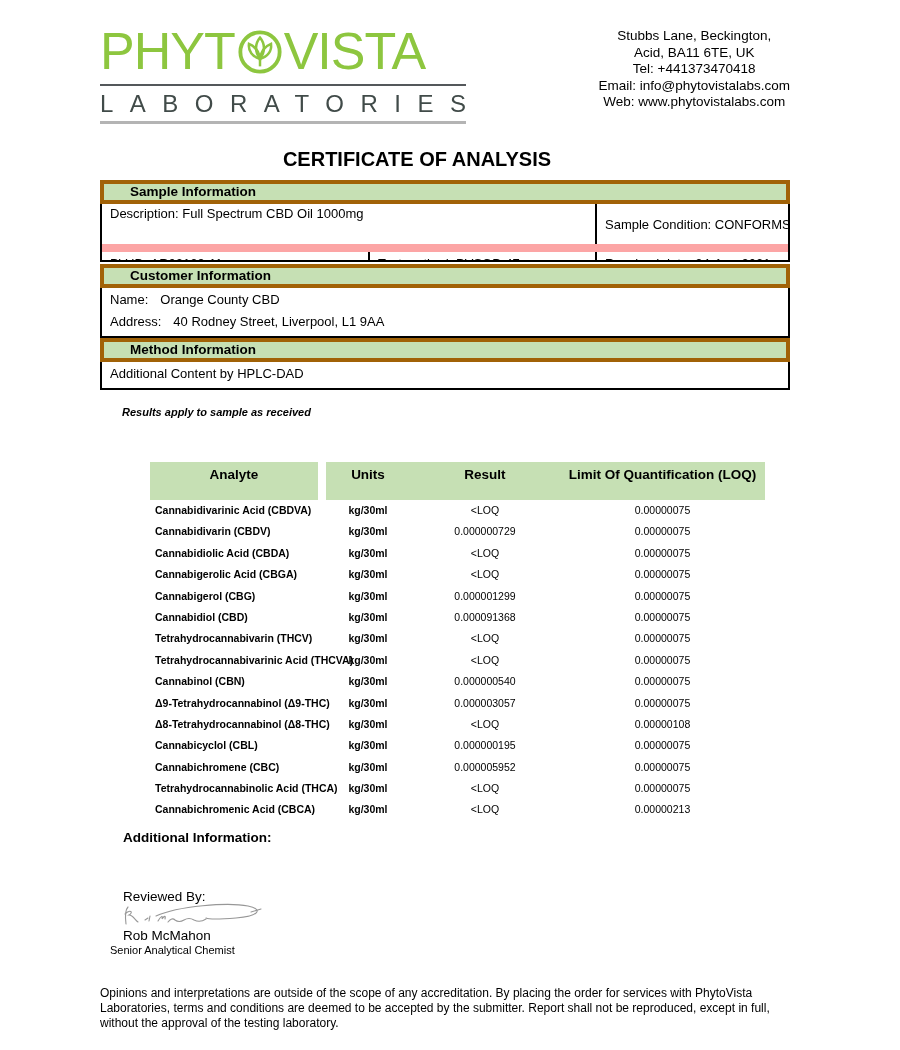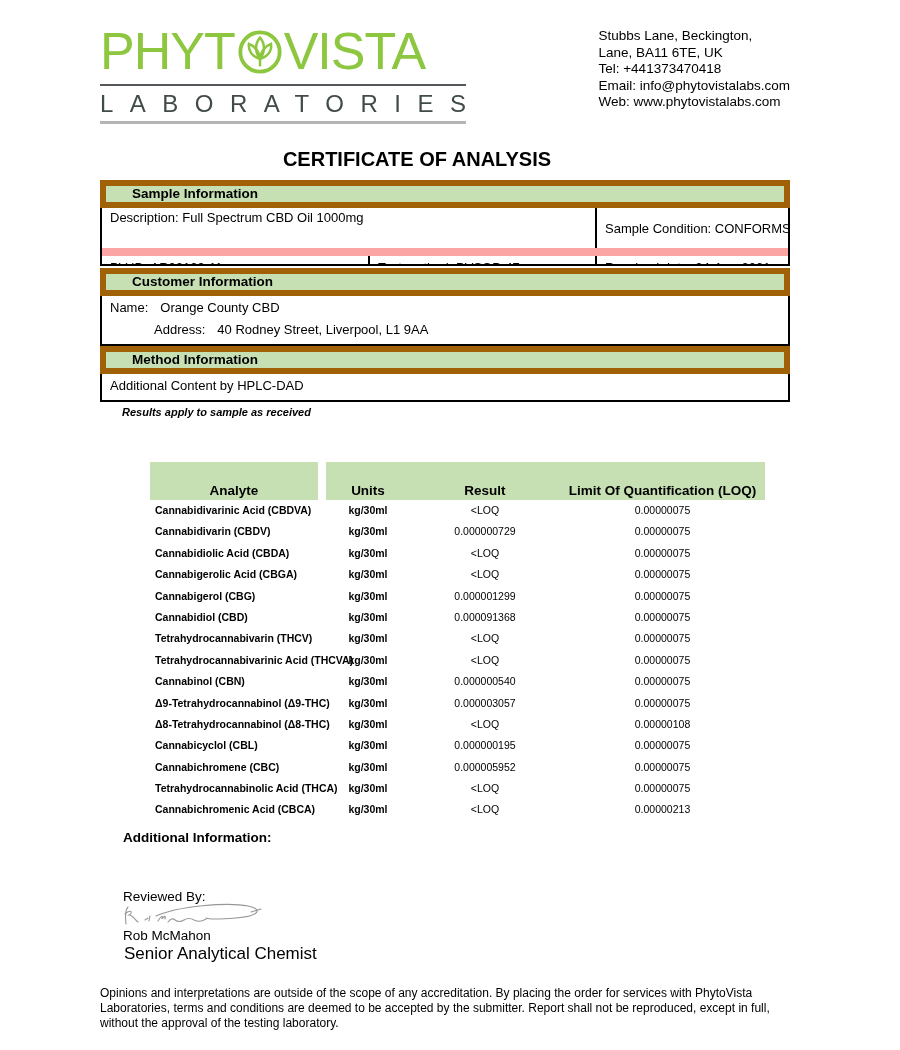--- a/index.html
+++ b/index.html
@@ -10,66 +10,66 @@
   .brand { position:absolute; left:100px; top:20px; width:366px; }
   .wordmark { display:flex; align-items:center; justify-content:flex-start;
               color:#8dc63f; font-size:52px; font-weight:400; letter-spacing:-1px; line-height:62px; }
   .wordmark .leaf-wrap { margin:2px 1px 0 2px; display:inline-flex; }
   .rule-dark  { width:366px; height:2px; background:#54585b; margin-top:2px; }
   .labs-line  { margin-top:4px; font-size:24px; color:#414b49; letter-spacing:16.5px;
                 white-space:nowrap; font-weight:400; }
   .rule-light { width:366px; height:3px; background:#b4b4b4; margin-top:3px; }
 
   
-  .contact { position:absolute; top:28px; right:110px; text-align:left;
+  .contact { position:absolute; top:28px; right:110px; text-align:center;
              font-size:13.5px; line-height:16.5px; }
   .report-meta { position:absolute; top:134px; left:606px; width:188px; text-align:center;
                  font-size:13px; line-height:19px; }
   .doc-title { position:absolute; top:148px; left:237px; width:360px; text-align:center;
                font-size:20px; font-weight:bold; }
 
   
   .info-wrap { position:absolute; left:100px; top:180px; width:690px; font-size:13px; }
-  .sec-bar { background:#c6e0b4; border:6px solid #a16207; font-weight:bold;
+  .sec-bar { background:#c6e0b4; border:4px solid #a16207; font-weight:bold;
              padding:0 0 1px 26px; line-height:15px; font-size:13.5px; }
   .box { border:2px solid #000; border-top:none; }
   .s-row { display:grid; }
   .s-row.desc-row { grid-template-columns:495px 1fr; height:40px; }
   .s-row.r3 { grid-template-columns:268px 227px 1fr; height:16px; border-top:8px solid #fca5a5; }
   .s-cell { padding:2px 8px; border-right:2px solid #000; overflow:hidden; white-space:nowrap; }
   .s-cell:last-child { border-right:none; }
   .s-cell.vcenter { display:flex; align-items:center; }
   .s-row.r3 .s-cell { line-height:20px; }
   .cust-box { padding:3px 8px 6px 8px; }
   .cust-line { line-height:17px; }
-  .cust-line + .cust-line { margin-top:5px;margin-left:44px; }
+  .cust-line + .cust-line { margin-top:5px; }
   .cust-label { margin-right:12px; }
   .method-box { padding:4px 8px 6px 8px; line-height:16px; }
   .spacer-bar { margin-top:2px; }
 
   .note { position:absolute; left:122px; top:406px; font-size:11px; font-weight:bold; font-style:italic; }
 
   
   .results { position:absolute; left:150px; top:462px; width:615px; }
   .r-head, .r-row { display:grid; grid-template-columns:168px 8px 84px 150px 205px; }
   .r-head { height:38px; }
-  .r-head .hcell { background:#c6e0b4; font-size:13.5px; font-weight:bold; text-align:center; padding-top:21px; }
+  .r-head .hcell { background:#c6e0b4; font-size:13.5px; font-weight:bold; text-align:center; padding-top:5px; }
   .r-head .gap { background:#ffffff; }
   .r-row { height:21.4px; line-height:21.4px; font-size:10.5px; }
   .r-row .analyte { text-align:left; padding-left:5px; font-weight:bold; white-space:nowrap; }
   .r-row .units { text-align:center; font-weight:bold; }
   .r-row .result { text-align:center; }
   .r-row .loq { text-align:center; }
 
   
   .additional { position:absolute; left:123px; top:830px; font-size:13.5px; font-weight:bold; }
   .reviewed   { position:absolute; left:123px; top:889px; font-size:13.5px; }
   .signature  { position:absolute; left:118px; top:900px; }
   .signer-name  { position:absolute; left:123px; top:928px; font-size:13.5px; }
-  .signer-title { position:absolute; left:124px; top:944px; font-size:17px;text-align:right; }
+  .signer-title { position:absolute; left:110px; top:944px; font-size:11px;text-align:right; }
   .footer { position:absolute; left:100px; top:986px; width:710px; font-size:12px; line-height:15px; }
 </style>
 </head>
 <body>
 
 <div id="page">
 
   <div class="brand">
     <div class="wordmark">
       <span>PHYT</span>
@@ -84,21 +84,21 @@
       </span>
       <span>VISTA</span>
     </div>
     <div class="rule-dark"></div>
     <div class="labs-line">LABORATORIES</div>
     <div class="rule-light"></div>
   </div>
 
   <div class="contact">
     <div>Stubbs Lane, Beckington,</div>
-    <div>Lane, BA11 6TE, UK</div>
+    <div>Acid, BA11 6TE, UK</div>
     <div>Tel: +441373470418</div>
     <div>Email: info@phytovistalabs.com</div>
     <div>Web: www.phytovistalabs.com</div>
   </div>
 
   <div class="doc-title">CERTIFICATE OF ANALYSIS</div>
 
   <div class="info-wrap">
 
     <div class="sec-bar">Sample Information</div>

